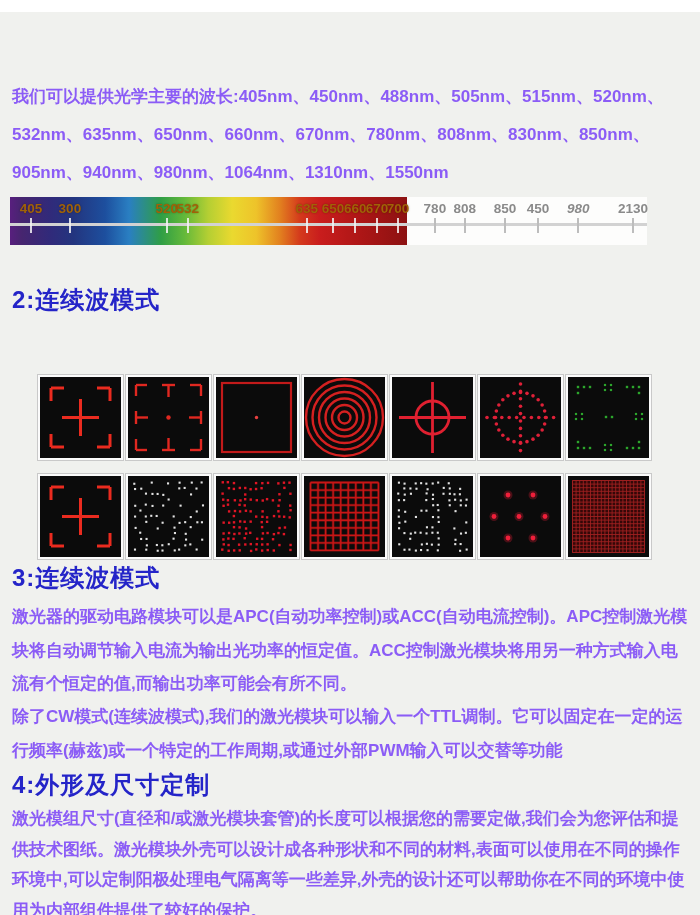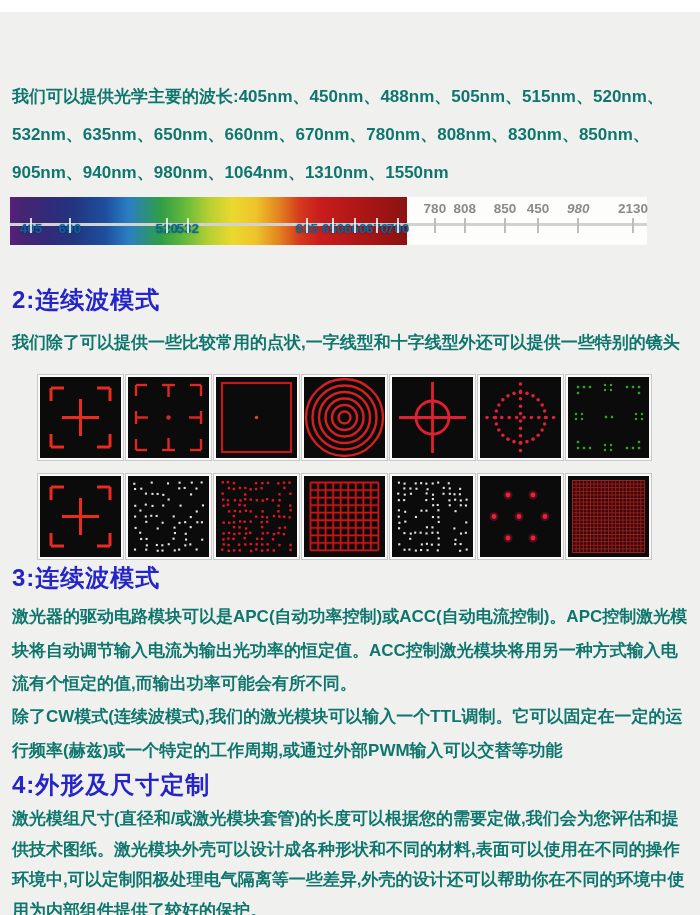--- a/index.html
+++ b/index.html
@@ -1,37 +1,37 @@
 <!DOCTYPE html>
 <html><head>
 <meta charset="utf-8">
 <style>
   html,body{margin:0;padding:0;background:#ffffff;}
   .canvas{position:relative;width:700px;height:915px;overflow:hidden;background:#ffffff;
           font-family:"Liberation Sans","DejaVu Sans",sans-serif;}
   .page{position:absolute;left:0;top:12px;width:700px;height:903px;background:#f0f1ee;}
   .h{position:absolute;left:12px;margin:0;font-size:24px;font-weight:700;color:#2424c8;letter-spacing:1px;}
-  .p{position:absolute;left:12px;width:678px;margin:0;font-size:17px;font-weight:700;color:#0f766e;}
+  .p{position:absolute;left:12px;width:678px;margin:0;font-size:17px;font-weight:700;color:#8b5cf6;}
   .p1{top:66px;line-height:38px;}
   .p2{top:314px;line-height:34px;}
   .p3a{top:588px;line-height:33.5px;}
   .p3b{top:688px;line-height:34px;}
   .p4{top:792px;line-height:30.5px;}
   #h1{top:26px;} #h2{top:272px;} #h3{top:550px;} #h4{top:757px;}
 
   
   .spectrum{position:absolute;left:10px;top:185px;width:637px;height:48px;}
   .spec-color{position:absolute;left:0;top:0;bottom:0;width:62.4%;
     background:linear-gradient(90deg,#581f7e 0%,#46256f 3%,#312a7a 10%,#23357f 16%,
       #1d4f9e 24%,#2a7fc2 30%,#2f9e45 38%,#64b93a 44%,#b5cf33 50%,#ead92f 56%,
       #eec32a 62%,#e2801f 68%,#d43a1c 73%,#c91d1d 78%,#ae1616 88%,#8c1212 100%);}
   .spec-ir{position:absolute;left:62.4%;right:0;top:0;bottom:0;background:#fdfdfc;}
   .spec-line{position:absolute;left:0;right:0;top:26px;height:3px;background:#d2d2d2;z-index:2;}
   .spec-label{position:absolute;top:4px;transform:translateX(-50%);font-size:13.5px;font-weight:700;z-index:3;white-space:nowrap;}
-  .spec-label.visible-region{color:#0369a1;text-shadow:0 0 2px rgba(0,0,0,.35);margin-top:20px;}
+  .spec-label.visible-region{color:#a16207;text-shadow:0 0 2px rgba(0,0,0,.35);}
   .spec-label.ir-region{color:#8a8a8a;}
   .spec-tick{position:absolute;top:21px;width:2px;height:15px;transform:translateX(-50%);z-index:3;}
   .spec-tick.visible-region{background:#f4f4f4;opacity:.85;}
   .spec-tick.ir-region{background:#bdbdbd;}
 
   
   .pattern-row{position:absolute;left:38px;display:flex;gap:3px;}
   #row1{top:363px;} #row2{top:462px;}
   .cell{width:81px;height:81px;background:#0b0b0b;border:2px solid #fbfbfb;outline:1px solid #c9c9c9;margin:0;}
   .cell svg{display:block;width:81px;height:81px;}
@@ -44,21 +44,21 @@
 
     <p class="p p1">我们可以提供光学主要的波长:405nm、450nm、488nm、505nm、515nm、520nm、532nm、635nm、650nm、660nm、670nm、780nm、808nm、830nm、850nm、905nm、940nm、980nm、1064nm、1310nm、1550nm</p>
 
     <div class="spectrum">
       <div class="spec-color"></div>
       <div class="spec-ir"></div>
       <div class="spec-line"></div>
       <div id="spec-labels">
           <span class="spec-label visible-region" style="left: 3.3%;">405</span>
           <span class="spec-tick visible-region" style="left: 3.3%;"></span>
-          <span class="spec-label visible-region" style="left: 9.4%;">690</span>
+          <span class="spec-label visible-region" style="left: 9.4%;">300</span>
           <span class="spec-tick visible-region" style="left: 9.4%;"></span>
           <span class="spec-label visible-region" style="left: 24.6%;">520</span>
           <span class="spec-tick visible-region" style="left: 24.6%;"></span>
           <span class="spec-label visible-region" style="left: 27.9%;">532</span>
           <span class="spec-tick visible-region" style="left: 27.9%;"></span>
           <span class="spec-label visible-region" style="left: 46.6%;">635</span>
           <span class="spec-tick visible-region" style="left: 46.6%;"></span>
           <span class="spec-label visible-region" style="left: 50.7%;">650</span>
           <span class="spec-tick visible-region" style="left: 50.7%;"></span>
           <span class="spec-label visible-region" style="left: 54.2%;">660</span>
@@ -76,21 +76,20 @@
           <span class="spec-label ir-region" style="left: 82.9%;">450</span>
           <span class="spec-tick ir-region" style="left: 82.9%;"></span>
           <span class="spec-label ir-region" style="left: 89.2%; font-style: italic;">980</span>
           <span class="spec-tick ir-region" style="left: 89.2%;"></span>
           <span class="spec-label ir-region" style="left: 97.8%;">2130</span>
           <span class="spec-tick ir-region" style="left: 97.8%;"></span>
         </div>
     </div>
 
     <h2 class="h" id="h2">2:连续波模式</h2>
-    <p class="p p2">我们除了可以提供一些比较常用的点状,一字线型和十字线型外还可以提供一些特别的镜头</p>
 
     <div class="pattern-row" id="row1">
         <figure class="cell">
           <svg viewBox="0 0 81 81">
             <line x1="11" y1="24" x2="11" y2="11" stroke="#ea2b1f" stroke-width="3" opacity="1"></line>
             <line x1="11" y1="11" x2="24" y2="11" stroke="#ea2b1f" stroke-width="3" opacity="1"></line>
             <line x1="57" y1="11" x2="70" y2="11" stroke="#ea2b1f" stroke-width="3" opacity="1"></line>
             <line x1="70" y1="11" x2="70" y2="24" stroke="#ea2b1f" stroke-width="3" opacity="1"></line>
             <line x1="11" y1="57" x2="11" y2="70" stroke="#ea2b1f" stroke-width="3" opacity="1"></line>
             <line x1="11" y1="70" x2="24" y2="70" stroke="#ea2b1f" stroke-width="3" opacity="1"></line>

